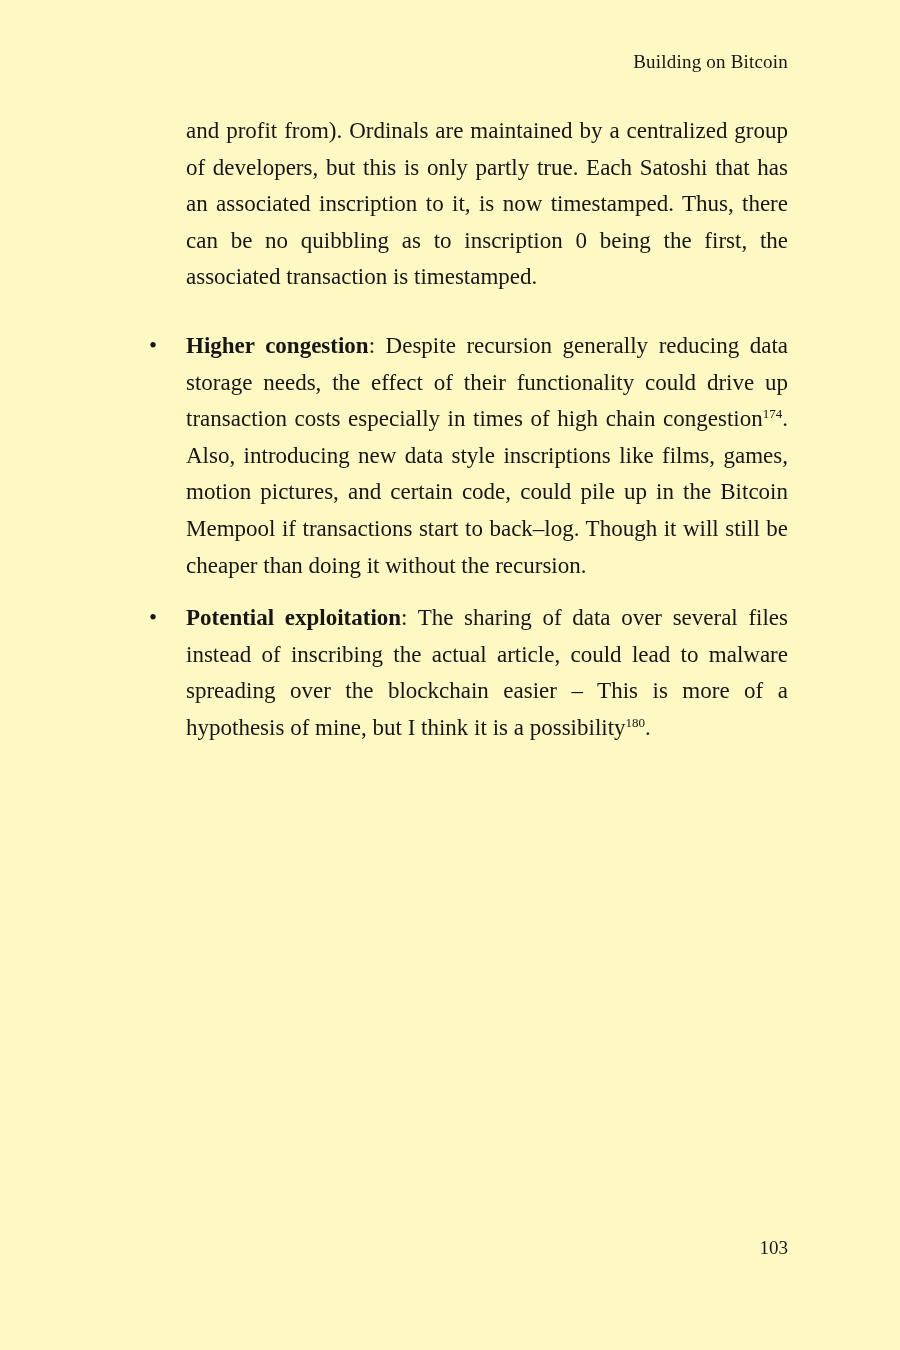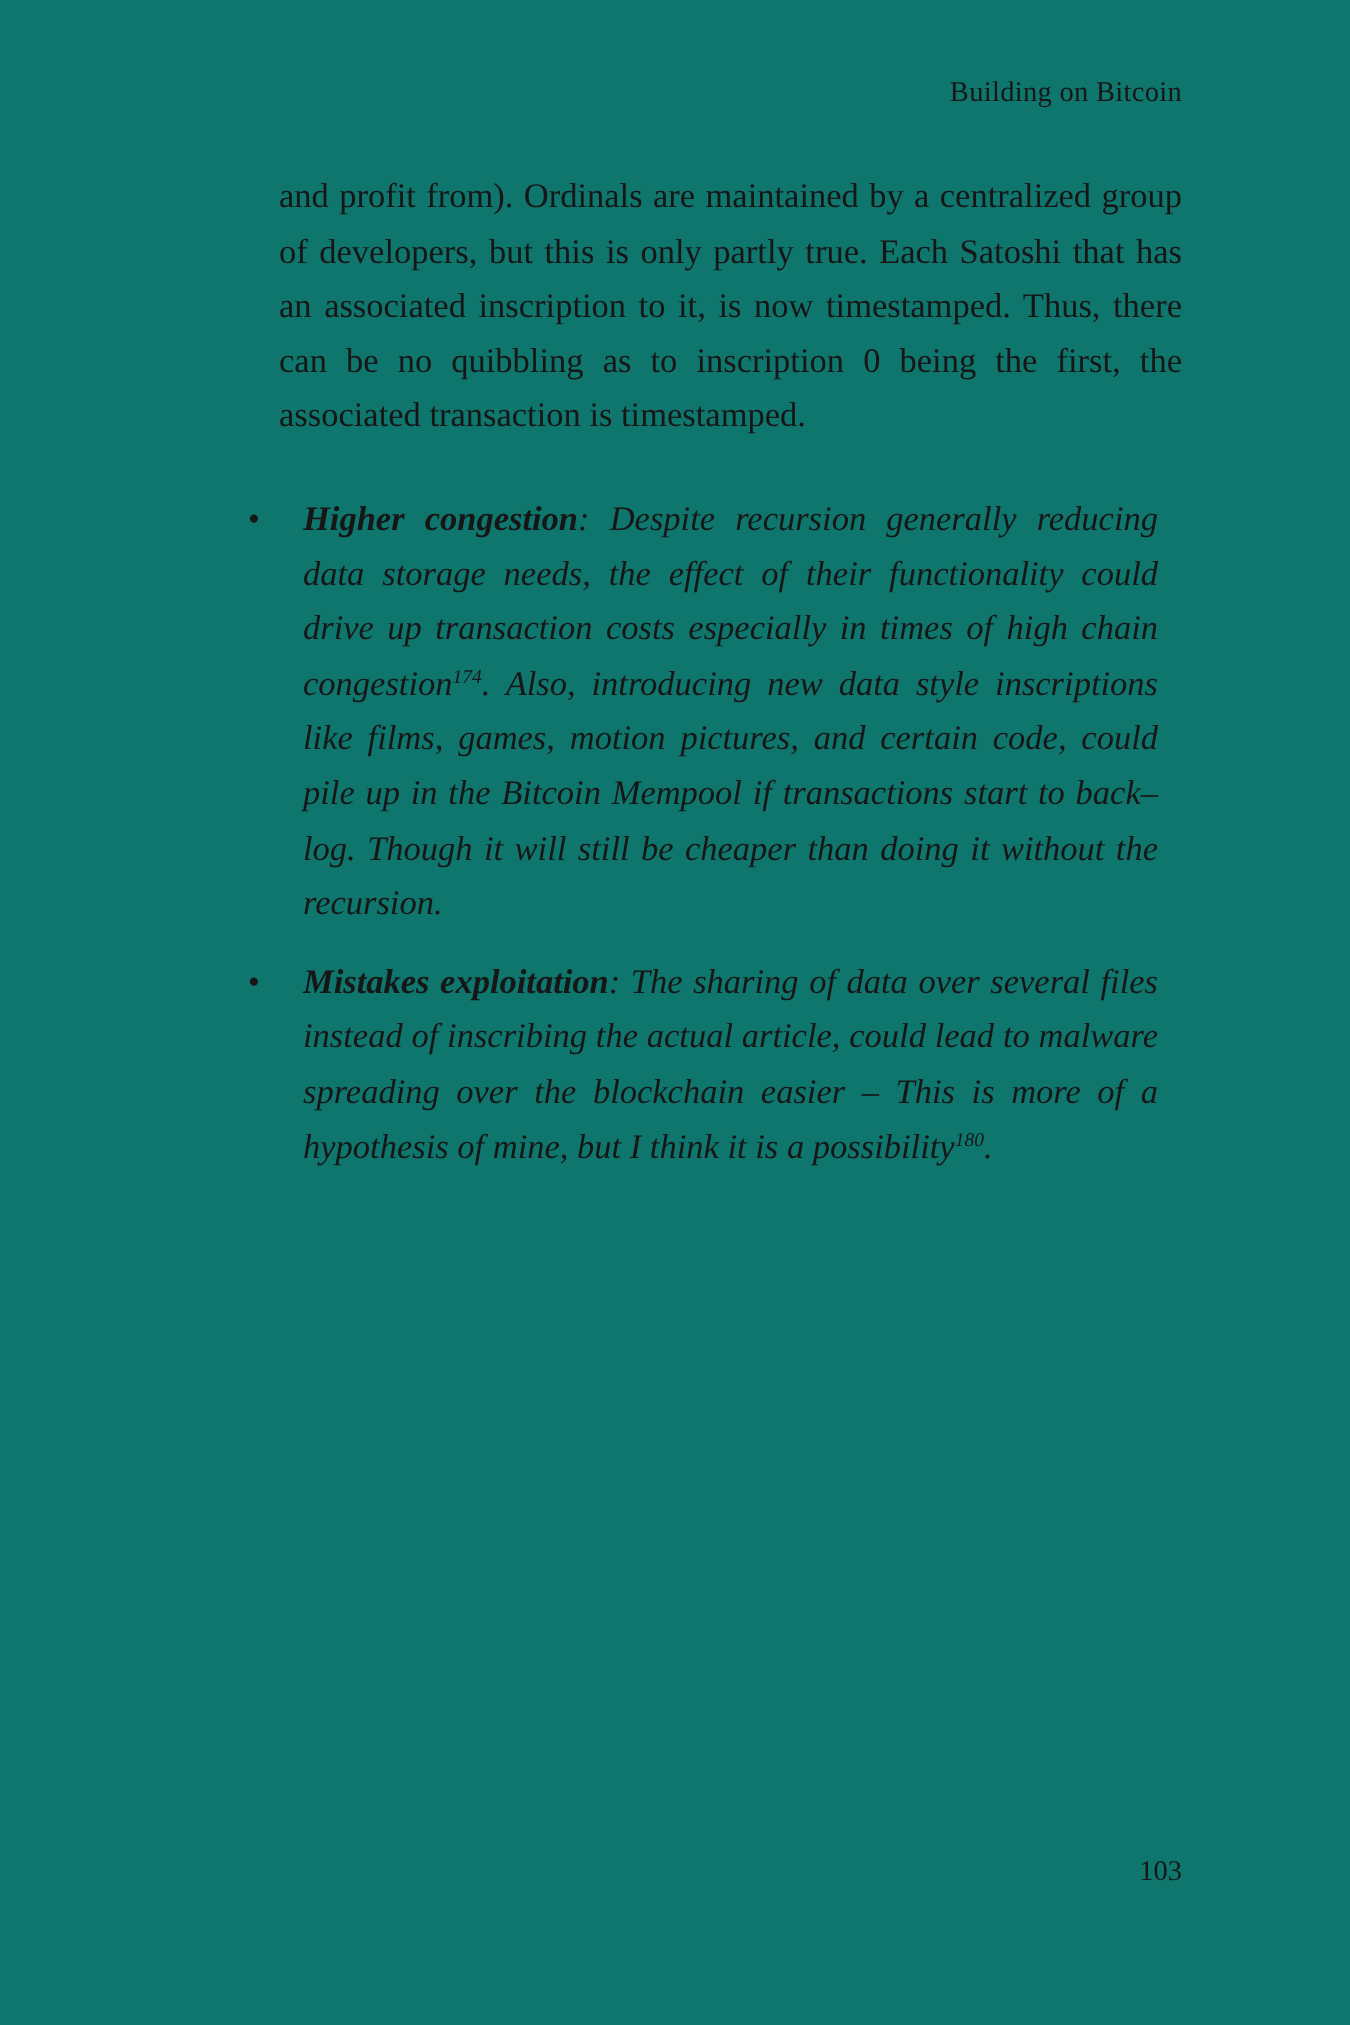--- a/index.html
+++ b/index.html
@@ -4,21 +4,21 @@
 <style>
   html, body {
     margin: 0;
     padding: 0;
     background: #ffffff;
   }
   .book-page {
     position: relative;
     width: 900px;
     height: 1350px;
-    background: #0f766e;
+    background: #fef9c3;
     font-family: "Liberation Serif", "DejaVu Serif", serif;
     color: #161616;
     overflow: hidden;
   }
   .running-header {
     position: absolute;
     top: 50px;
     right: 112px;
     font-size: 19px;
     line-height: 24px;
@@ -32,23 +32,22 @@
     width: 602px;
     font-size: 23px;
     line-height: 36.6px;
     text-align: justify;
   }
   .intro-paragraph {
     margin: 0 0 32px 0;
   }
   ul.cons-list {
     list-style: none;
-    margin: 16px;
+    margin: 0;
     padding: 0;
-    font-style: italic;
   }
   ul.cons-list li {
     position: relative;
     margin: 0 0 16px 0;
   }
   ul.cons-list li:last-child {
     margin-bottom: 0;
   }
   ul.cons-list li::before {
     content: "\2022";
@@ -85,21 +84,21 @@
   <div class="running-header">Building on Bitcoin</div>
 
   <div class="content">
 
     <p class="intro-paragraph">and profit from). Ordinals are maintained by a centralized group of developers, but this is only partly true. Each Satoshi that has an associated inscription to it, is now timestamped. Thus, there can be no quibbling as to inscription 0 being the first, the associated transaction is timestamped.</p>
 
     <ul class="cons-list">
 
       <li><span class="bullet-lead">Higher congestion</span><span>: </span><span>Despite recursion generally reducing data storage needs, the effect of their functionality could drive up transaction costs especially in times of high chain congestion</span><sup class="footnote-ref">174</sup><span>. Also, introducing new data style inscriptions like films, games, motion pictures, and certain code, could pile up in the Bitcoin Mempool if transactions start to back–log. Though it will still be cheaper than doing it without the recursion.</span></li>
 
-      <li><span class="bullet-lead">Mistakes exploitation</span><span>: </span><span>The sharing of data over several files instead of inscribing the actual article, could lead to malware spreading over the blockchain easier – This is more of a hypothesis of mine, but I think it is a possibility</span><sup class="footnote-ref">180</sup><span>.</span></li>
+      <li><span class="bullet-lead">Potential exploitation</span><span>: </span><span>The sharing of data over several files instead of inscribing the actual article, could lead to malware spreading over the blockchain easier – This is more of a hypothesis of mine, but I think it is a possibility</span><sup class="footnote-ref">180</sup><span>.</span></li>
 
 
 
     </ul>
 
   </div>
 
   <div class="page-number">103</div>
 
 </div>

